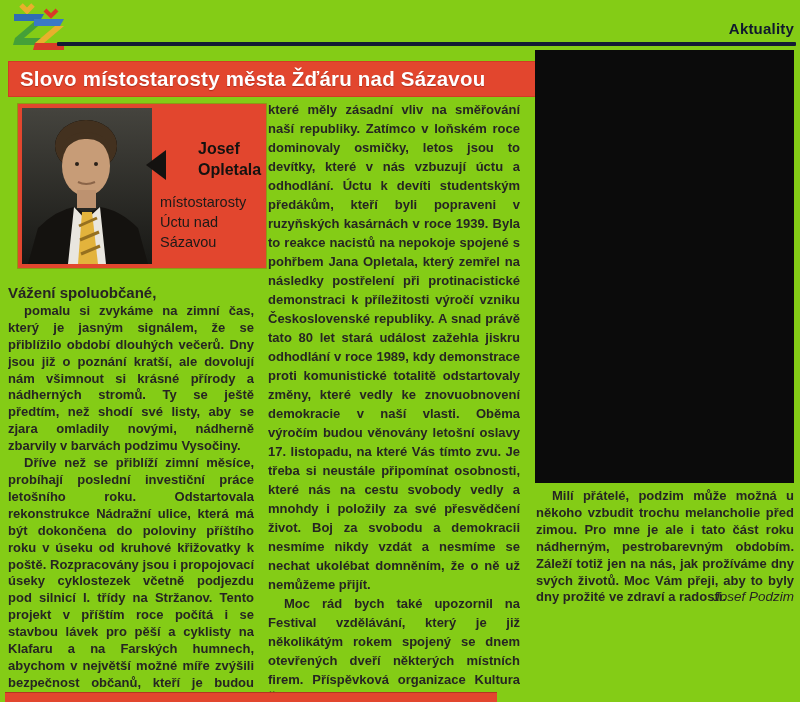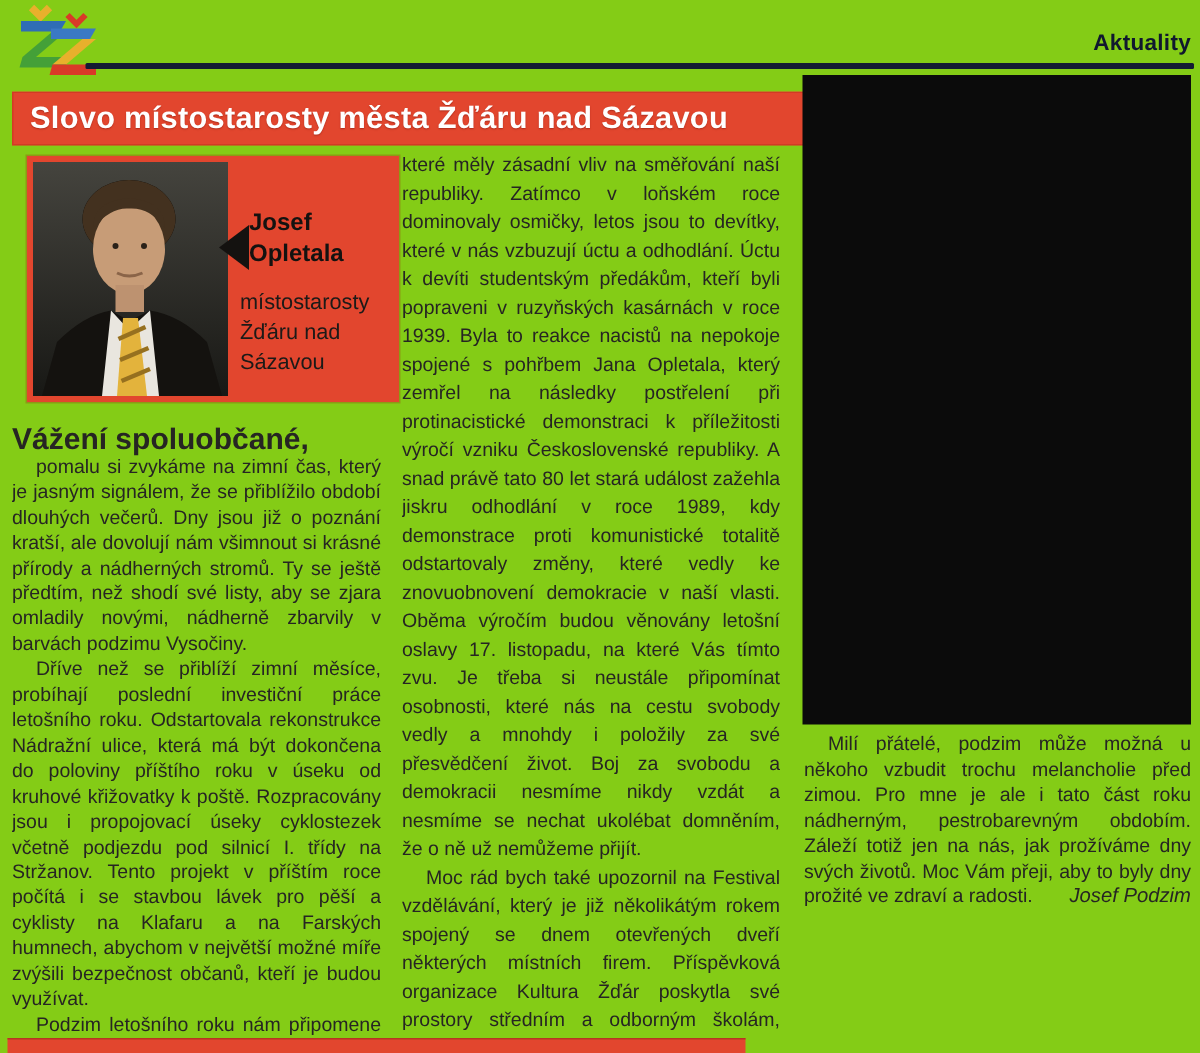--- a/index.html
+++ b/index.html
@@ -40,37 +40,37 @@
   }
   .author-photo{position:absolute;left:4px;top:4px;width:130px;height:156px;overflow:hidden;}
   .author-photo svg{display:block;}
   .pointer-arrow{
     position:absolute;left:128px;top:46px;width:0;height:0;
     border-top:15px solid transparent;border-bottom:15px solid transparent;
     border-right:20px solid #141210;
   }
   .author-name{
     position:absolute;left:148px;top:34px;
-    font-size:16px;line-height:21px;font-weight:bold;color:#141210;
+    font-size:16px;line-height:21px;font-weight:bold;color:#141210;padding-left:32px;
   }
   .author-role{
     position:absolute;left:142px;top:88px;
     font-size:14.5px;line-height:20px;color:#1c1a18;
   }
   
   .col{
     position:absolute;font-size:13px;text-align:justify;color:#262523;
     overflow:hidden;
   }
-  .col p{margin:0;}
+  .col p{margin:0;font-weight:bold;}
   .col p.indent{text-indent:16px;}
   .col1{left:8px;top:285px;width:246px;height:408px;line-height:16.9px;}
   .col2{left:268px;top:100px;width:252px;height:592px;line-height:19px;}
   .col3{left:536px;top:488px;width:258px;height:206px;line-height:16.9px;}
-  .salutation{font-weight:bold;font-size:20px;margin-bottom:1px !important;}
+  .salutation{font-weight:bold;font-size:15px;margin-bottom:1px !important;}
   .signature{
     margin-top:-16.9px;text-align:right;font-style:italic;font-size:13.5px;
     color:#262523;
   }
   
   .black-box{
     position:absolute;left:535px;top:50px;width:259px;height:433px;
     background:#0b0b0b;
   }
   
@@ -138,21 +138,21 @@
         <line x1="59" y1="146" x2="78" y2="138" stroke="#96701f" stroke-width="3"></line>
       </svg>
     </div>
     <div class="pointer-arrow"></div>
     <div class="author-name">
       <span>Josef</span><br>
       <span>Opletala</span>
     </div>
     <div class="author-role">
       <span>místostarosty</span><br>
-      <span>Žďáru nad Sázavou</span>
+      <span>Úctu nad Sázavou</span>
     </div>
   </div>
 
   <div class="col col1">
     <p class="salutation">Vážení spoluobčané,</p>
     <p class="indent">pomalu si zvykáme na zimní čas, který je jasným signálem, že se přiblížilo období dlouhých večerů. Dny jsou již o poznání kratší, ale dovolují nám všimnout si krásné přírody a nádherných stromů. Ty se ještě předtím, než shodí své listy, aby se zjara omladily novými, nádherně zbarvily v barvách podzimu Vysočiny.</p>
     <p class="indent">Dříve než se přiblíží zimní měsíce, probíhají poslední investiční práce letošního roku. Odstartovala rekonstrukce Nádražní ulice, která má být dokončena do poloviny příštího roku v úseku od kruhové křižovatky k poště. Rozpracovány jsou i propojovací úseky cyklostezek včetně podjezdu pod silnicí I. třídy na Stržanov. Tento projekt v příštím roce počítá i se stavbou lávek pro pěší a cyklisty na Klafaru a na Farských humnech, abychom v největší možné míře zvýšili bezpečnost občanů, kteří je budou využívat.</p>
     <p class="indent">Podzim letošního roku nám připomene výročí Dne boje za svobodu a demokracii. Vlastně se jedná o dvě historické události,</p>
   </div>
 

